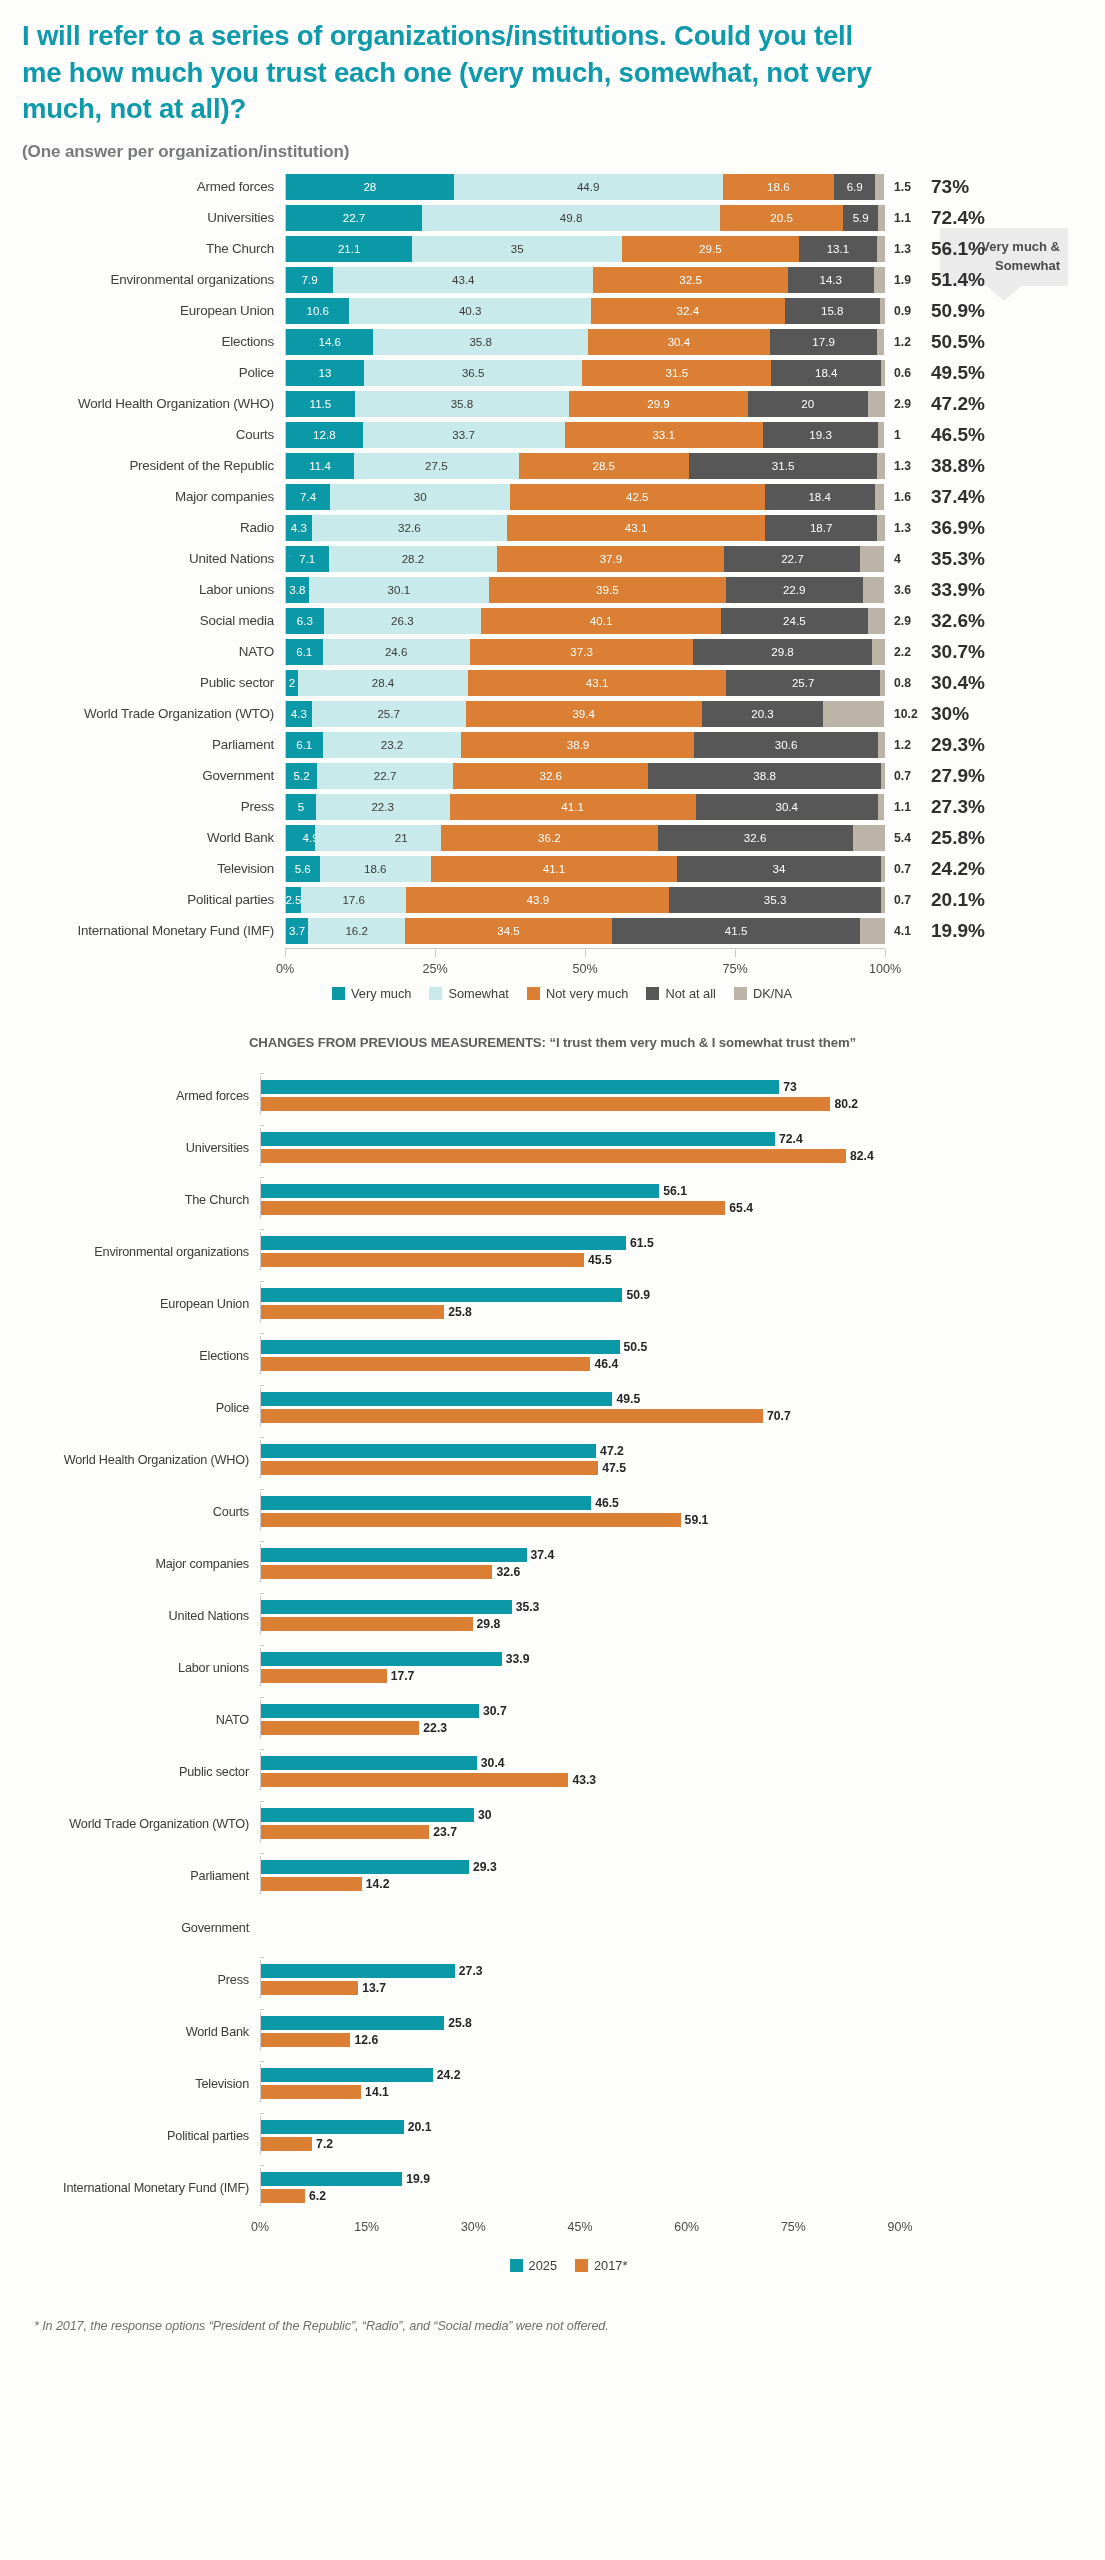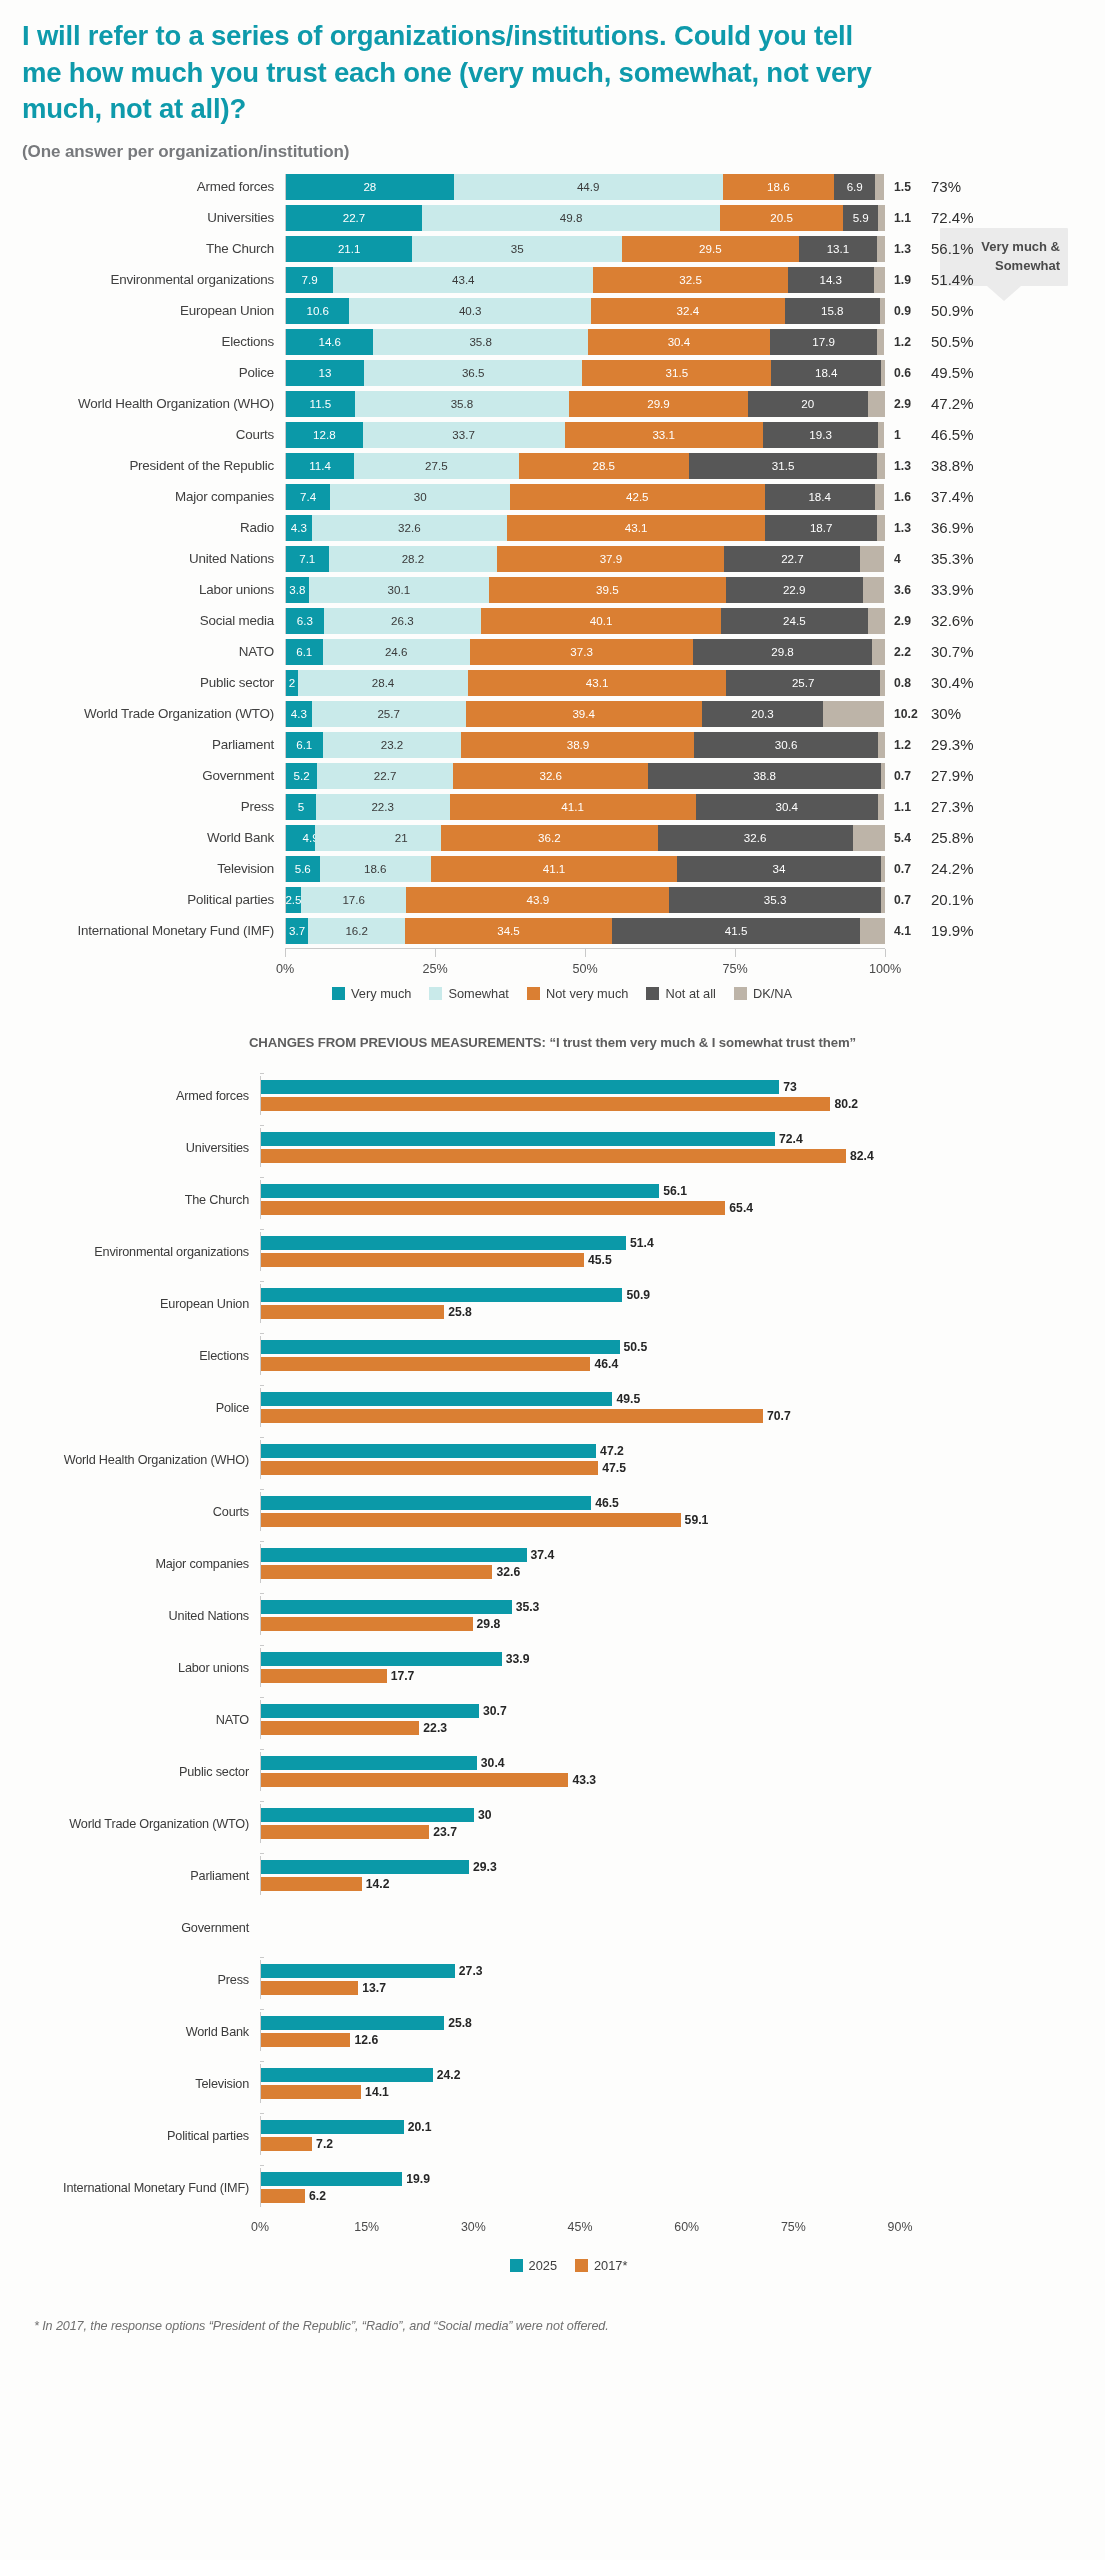--- a/index.html
+++ b/index.html
@@ -101,22 +101,22 @@
   .seg-dkna    { background: #bdb4a8; color: #ffffff; font-size: 0; }
   .c1-dkna-val {
     width: 44px; min-width: 44px;
     padding-left: 9px;
     font-size: 12.2px;
     font-weight: bold;
     color: #333;
   }
   .c1-total {
     width: 70px; min-width: 70px;
-    font-size: 15px;
-    font-weight: normal;
+    font-size: 19px;
+    font-weight: bold;
     color: #2f2f2f;
     padding-left: 2px;
   }
   
   #c1-axis {
     display: flex;
     margin-top: 2px;
   }
   #c1-axis-spacer { width: 285px; min-width: 285px; }
   #c1-axis-line {
@@ -645,21 +645,21 @@
             <div class="c2-val">65.4</div>
           </div>
         </div>
       </div>
       <div class="c2-row">
         <div class="c2-label">Environmental organizations</div>
         <div class="c2-bars">
           <div class="c2-tickmark"></div>
           <div class="c2-bar">
             <div class="c2-fill c2-fill-2025" style="width: 57.1111%;"></div>
-            <div class="c2-val">51.4</div>
+            <div class="c2-val">61.5</div>
           </div>
           <div class="c2-bar">
             <div class="c2-fill c2-fill-2017" style="width: 50.5556%;"></div>
             <div class="c2-val">45.5</div>
           </div>
         </div>
       </div>
       <div class="c2-row">
         <div class="c2-label">European Union</div>
         <div class="c2-bars">

